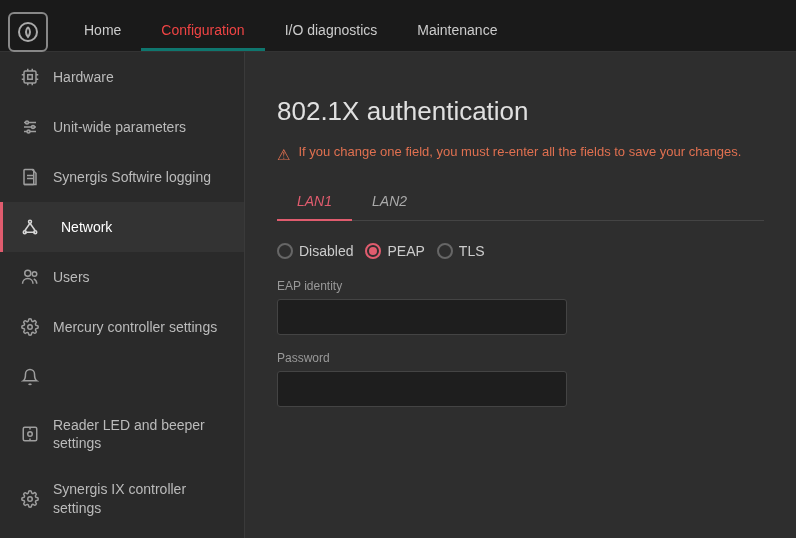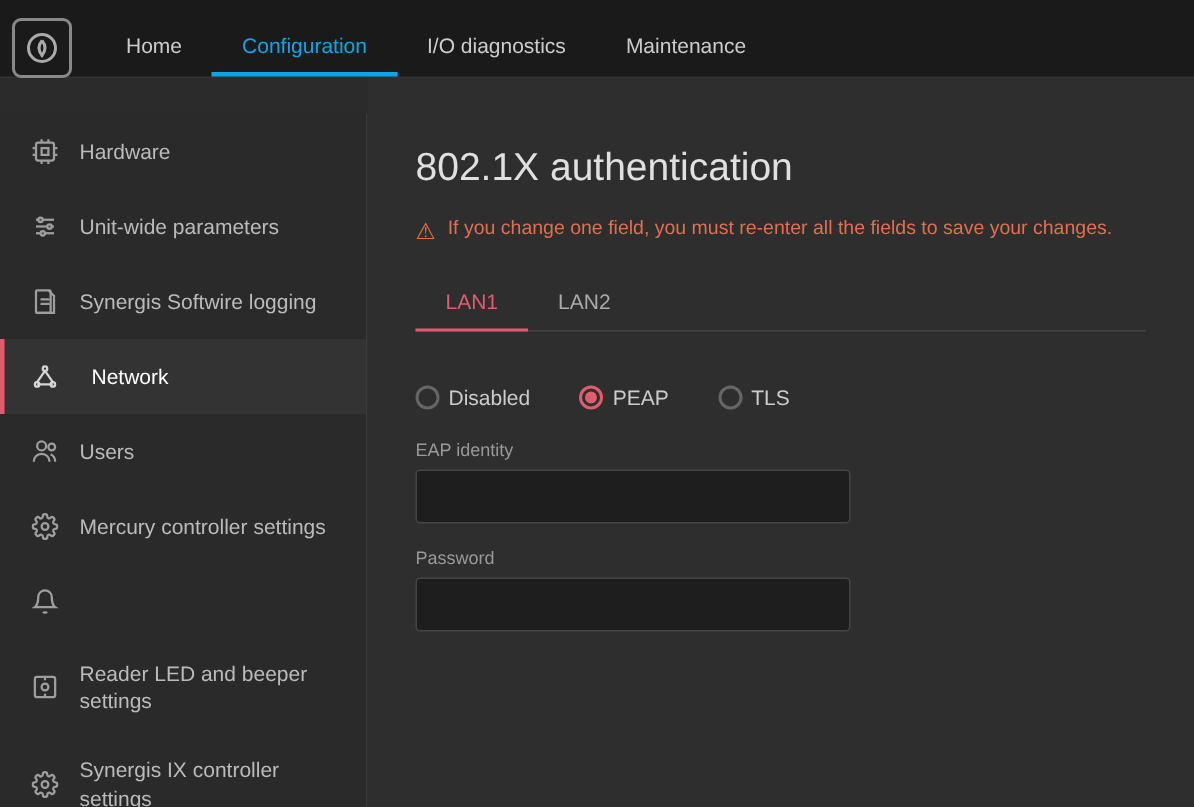--- a/index.html
+++ b/index.html
@@ -43,38 +43,37 @@
       align-items: center;
       padding: 0 20px;
       color: #ccc;
       cursor: pointer;
       font-size: 14px;
       position: relative;
       height: 100%;
       border-bottom: 3px solid transparent;
     }
     .nav-item.active {
-      color: #0ea5e9;
-      border-bottom: 3px solid #0ea5e9;
+      color: #ef4444;
+      border-bottom: 3px solid #0f766e;
     }
 
     
     .layout {
       display: flex;
       height: calc(538px - 52px);
     }
 
     
     .sidebar {
       width: 245px;
       background: #2a2a2a;
       border-right: 1px solid #3a3a3a;
       overflow-y: auto;
       flex-shrink: 0;
-      margin-top: 24px;
     }
     .sidebar-item {
       display: flex;
       align-items: center;
       padding: 14px 16px;
       cursor: pointer;
       color: #bbb;
       border-left: 3px solid transparent;
       font-size: 14px;
       gap: 12px;
@@ -121,39 +120,40 @@
     .warning-icon {
       font-size: 15px;
       flex-shrink: 0;
       margin-top: 1px;
     }
 
     
     .tabs {
       display: flex;
       border-bottom: 1px solid #444;
-      margin-bottom: 36px;
+      margin-bottom: 22px;
+      font-style: italic;
     }
     .tab {
       padding: 8px 20px 10px;
       cursor: pointer;
       color: #aaa;
       font-size: 14px;
       border-bottom: 2px solid transparent;
       margin-bottom: -1px;
     }
     .tab.active {
       color: #e05c6e;
       border-bottom: 2px solid #e05c6e;
     }
 
     
     .radio-group {
       display: flex;
-      gap: 33px;
+      gap: 12px;
       margin-bottom: 20px;
       align-items: center;
     }
     .radio-option {
       display: flex;
       align-items: center;
       gap: 6px;
       cursor: pointer;
     }
     .radio-circle {

